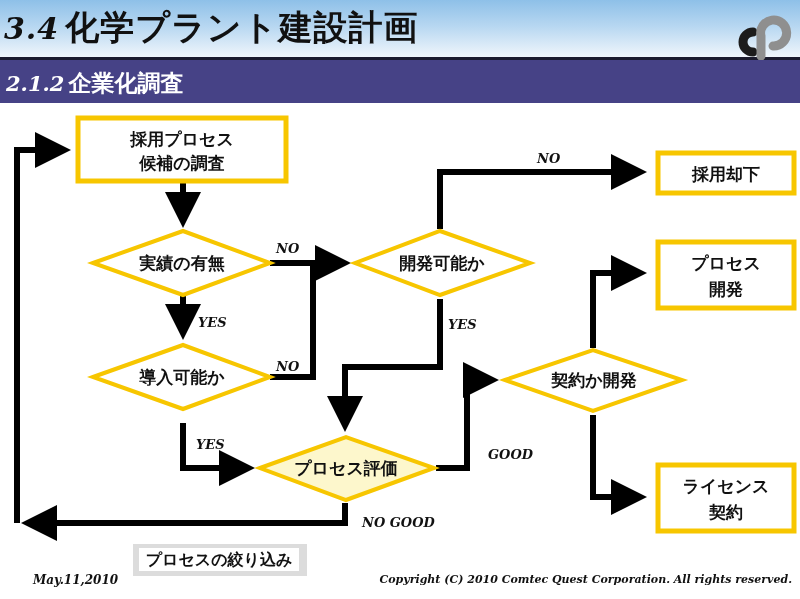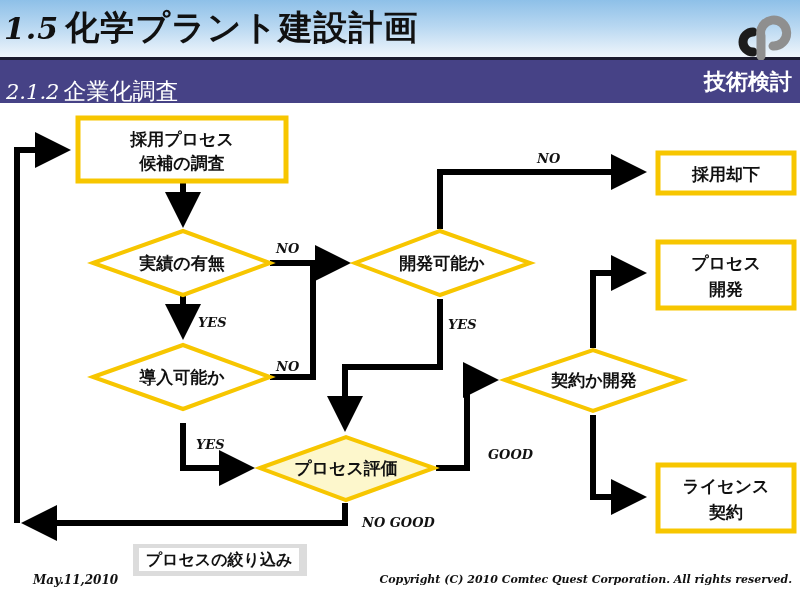--- a/index.html
+++ b/index.html
@@ -3,47 +3,46 @@
 <meta charset="utf-8">
 <style>
   html, body { margin: 0; padding: 0; }
   body { width: 800px; height: 599px; position: relative; overflow: hidden; background: #ffffff; font-family: "DejaVu Sans", sans-serif; }
   .hdr { position: absolute; left: 0; top: 0; width: 800px; height: 58px;
          background: linear-gradient(to bottom, #8ec0e8 0%, #b7d7f1 45%, #f2f7fc 100%); }
   .hdr-line { position: absolute; left: 0; top: 57px; width: 800px; height: 3px; background: #1b1b2e; }
   .title { position: absolute; left: 4px; top: 5px; font-size: 34px; font-weight: bold; color: #111; white-space: nowrap; letter-spacing: 1px; }
   .title .num { font-family: "DejaVu Serif", serif; font-style: italic; font-size: 30px; margin-right: 6px; }
   .sub { position: absolute; left: 0; top: 60px; width: 800px; height: 43px; background: #464286; }
-  .sub-title { position: absolute; left: 6px; top: 16px; color: #fff; font-size: 23px; font-weight: normal; white-space: nowrap; }
+  .sub-title { position: absolute; left: 6px; top: 8px; color: #fff; font-size: 23px; font-weight: bold; white-space: nowrap; }
   .sub-title .num { font-family: "DejaVu Serif", serif; font-style: italic; font-size: 21px; margin-right: 4px; }
   .sub-right { position: absolute; right: 8px; top: 7px; color: #fff; font-size: 22px; font-weight: bold; }
   .logo { position: absolute; left: 733px; top: 10px; width: 60px; height: 50px; }
   svg.flow { position: absolute; left: 0; top: 103px; }
   .lbl { font-family: "DejaVu Serif", serif; font-style: italic; font-weight: bold; font-size: 13px; fill: #111; }
   .ntext { font-family: "DejaVu Sans", sans-serif; font-weight: bold; font-size: 17px; fill: #111; }
   .footer-date { position: absolute; left: 33px; top: 573px; font-family: "DejaVu Serif", serif; font-style: italic; font-weight: bold; font-size: 12px; color: #111; text-align: center; }
   .footer-copy { position: absolute; right: 8px; top: 573px; font-family: "DejaVu Serif", serif; font-style: italic; font-weight: bold; font-size: 11px; color: #111; white-space: nowrap; }
   .narrow-btn { position: absolute; left: 133px; top: 544px; width: 174px; height: 32px; background: #dcdcdc; }
   .narrow-btn span { position: absolute; left: 6px; top: 4px; width: 160px; height: 23px; background: #fff; font-size: 16px; font-weight: bold; color: #111; text-align: center; line-height: 23px; }
 </style>
 </head>
 <body>
 
 <div class="hdr"></div>
 <div class="hdr-line"></div>
-<div class="title"><span class="num">1.5</span><span>化学プラント建設計画</span></div>
+<div class="title"><span class="num">3.4</span><span>化学プラント建設計画</span></div>
 
 <svg class="logo" viewBox="0 0 60 50">
   <path d="M20 22 A10 10 0 1 0 20 42" fill="none" stroke="#1c1c1c" stroke-width="9" stroke-linecap="round"></path>
   <path d="M28 46 L28 26 A13 13 0 1 1 40 36" fill="none" stroke="#8f8f8f" stroke-width="9" stroke-linecap="round"></path>
 </svg>
 
 <div class="sub">
   <div class="sub-title"><span class="num">2.1.2</span><span>企業化調査</span></div>
-  <div class="sub-right">技術検討</div>
 </div>
 
 <svg class="flow" width="800" height="440">
   <defs>
     <marker id="ah" markerWidth="6" markerHeight="6" refX="4.5" refY="3" orient="auto" markerUnits="strokeWidth">
       <path d="M0,0 L6,3 L0,6 Z" fill="#000"></path>
     </marker>
   </defs>
 
   <g stroke="#000" stroke-width="6" fill="none">

